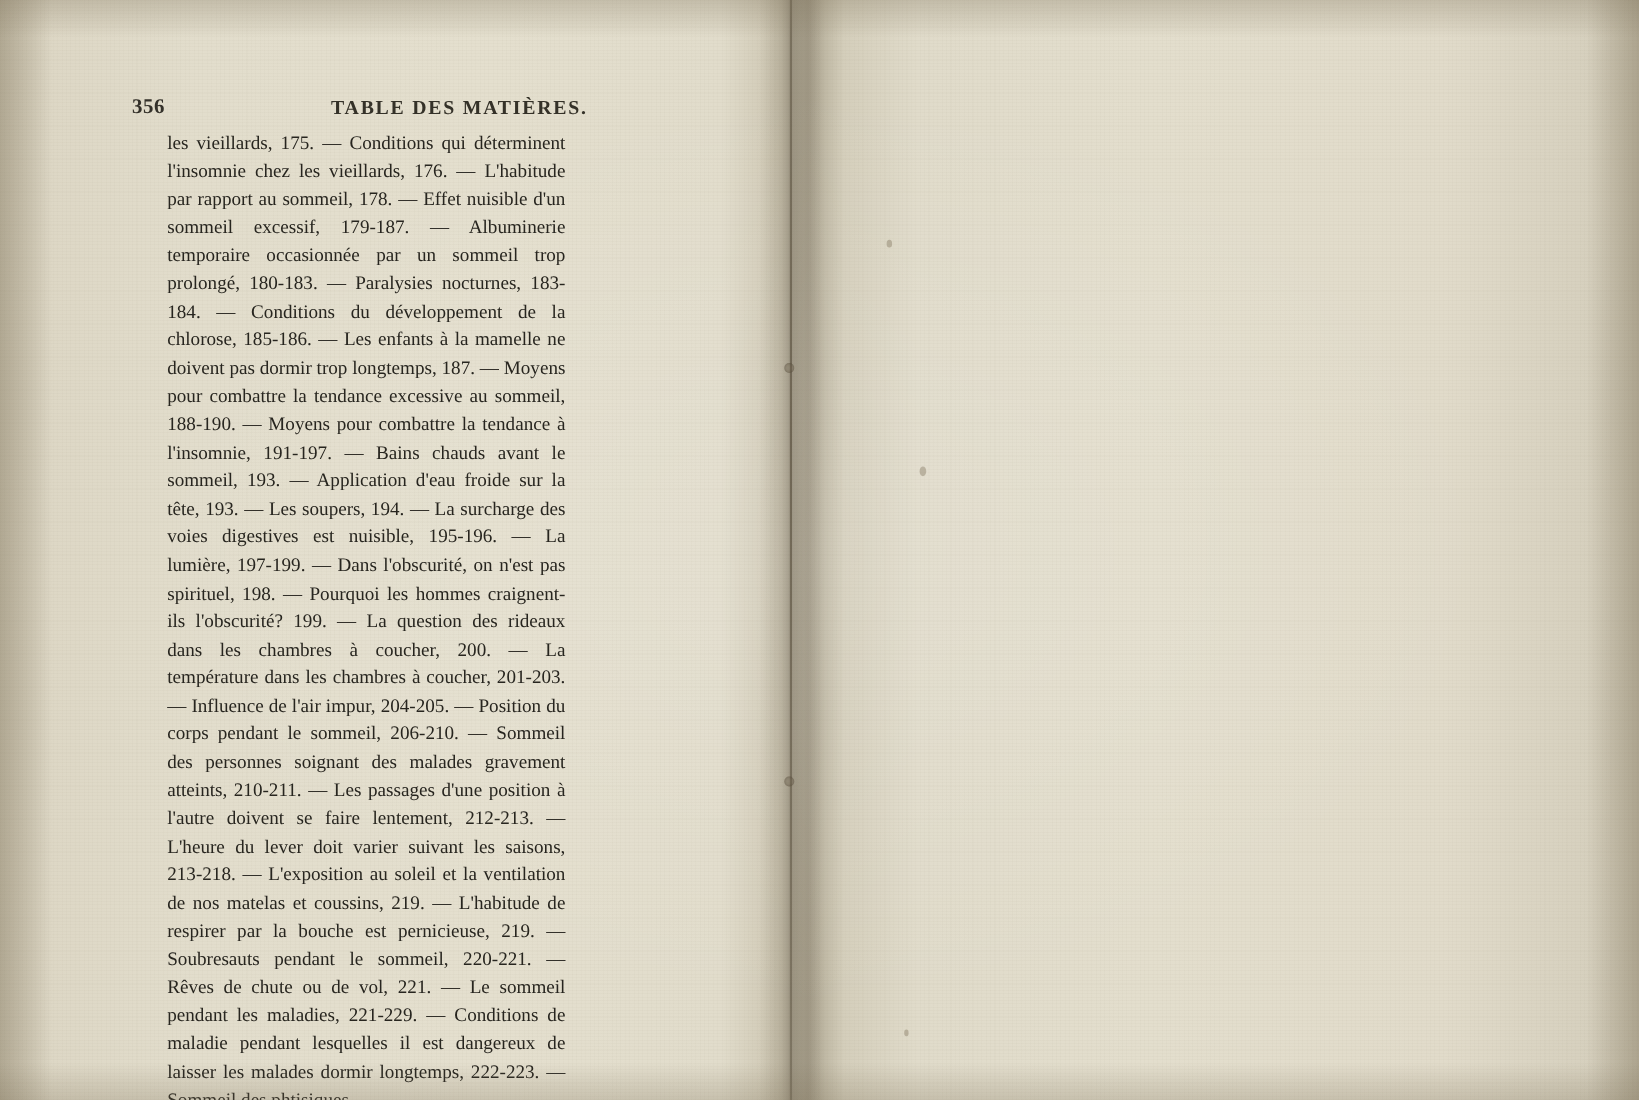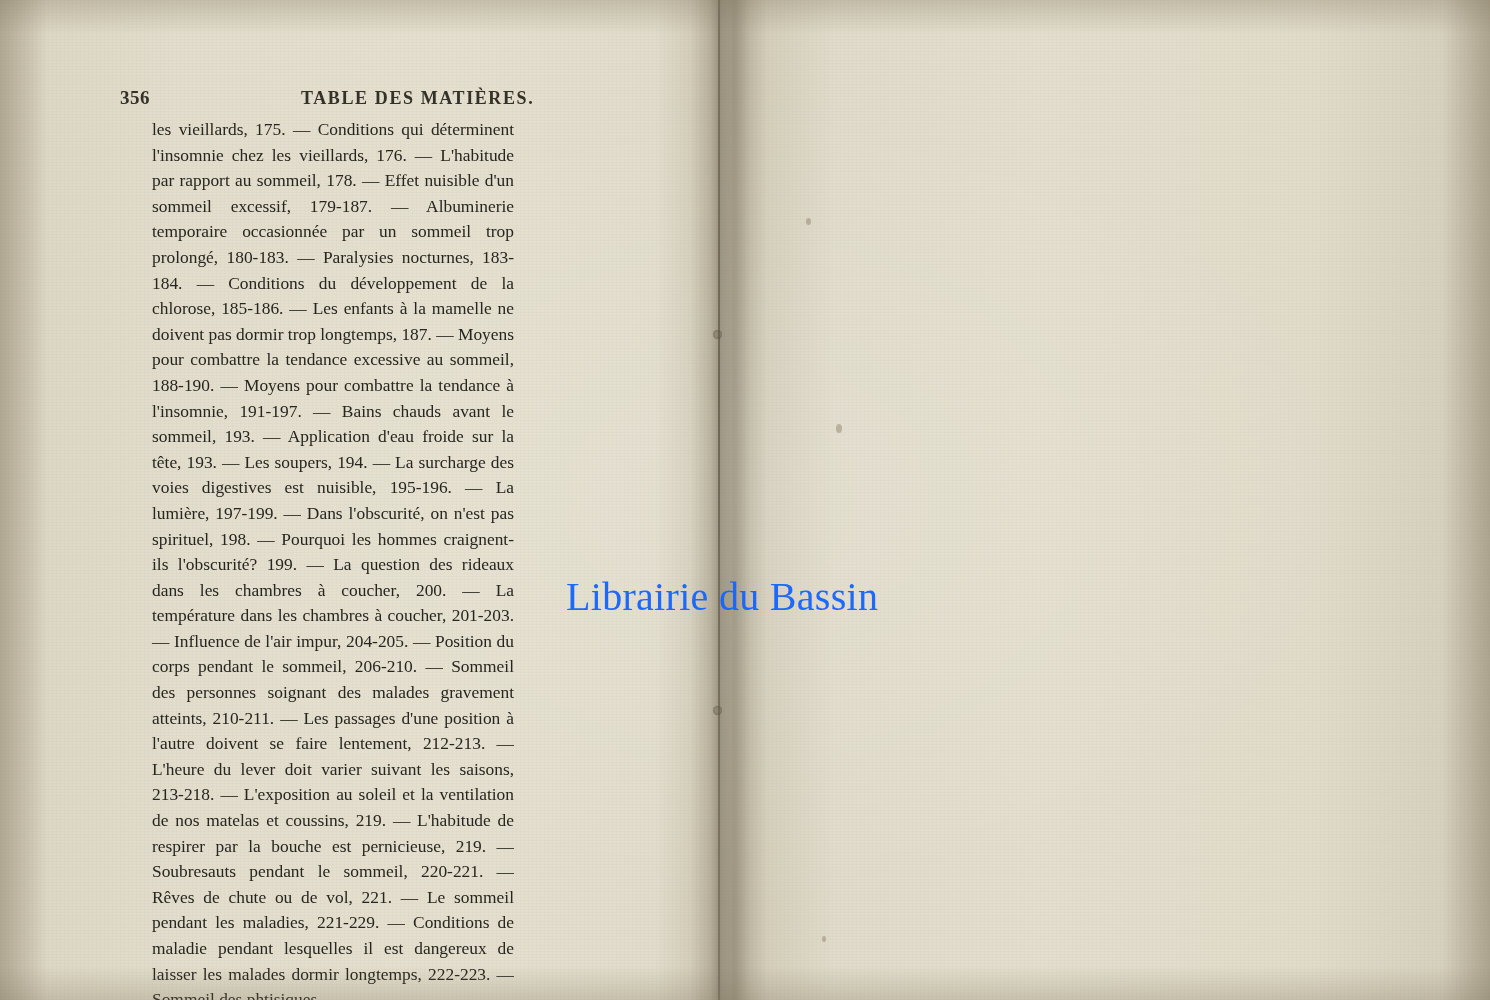--- a/index.html
+++ b/index.html
@@ -190,14 +190,13 @@
 
   <div class="speck" style="left:806px; top:218px; width:5px; height:7px;"></div>
   <div class="speck" style="left:836px; top:424px; width:6px; height:9px;"></div>
   <div class="speck" style="left:822px; top:936px; width:4px; height:6px;"></div>
 
   <div class="edge-shade-left"></div>
   <div class="edge-shade-right"></div>
   <div class="edge-shade-top"></div>
   <div class="edge-shade-bottom"></div>
 
-  <div class="watermark">Librairie du Bassin</div>
 </div>
 
 </body></html>

